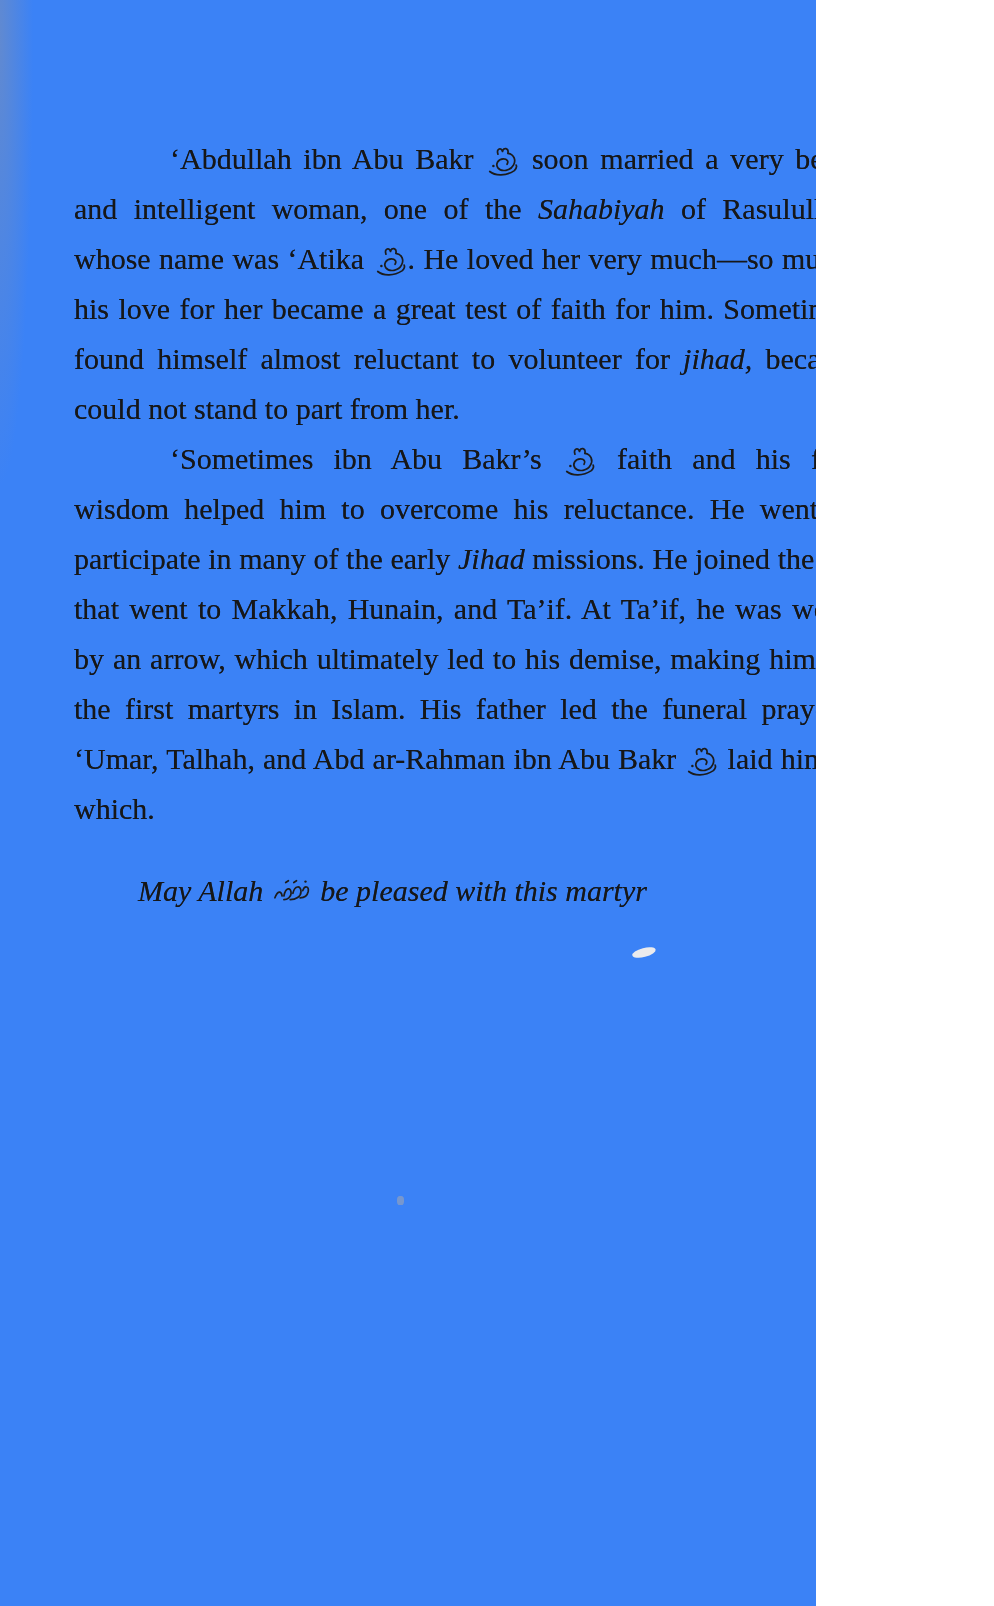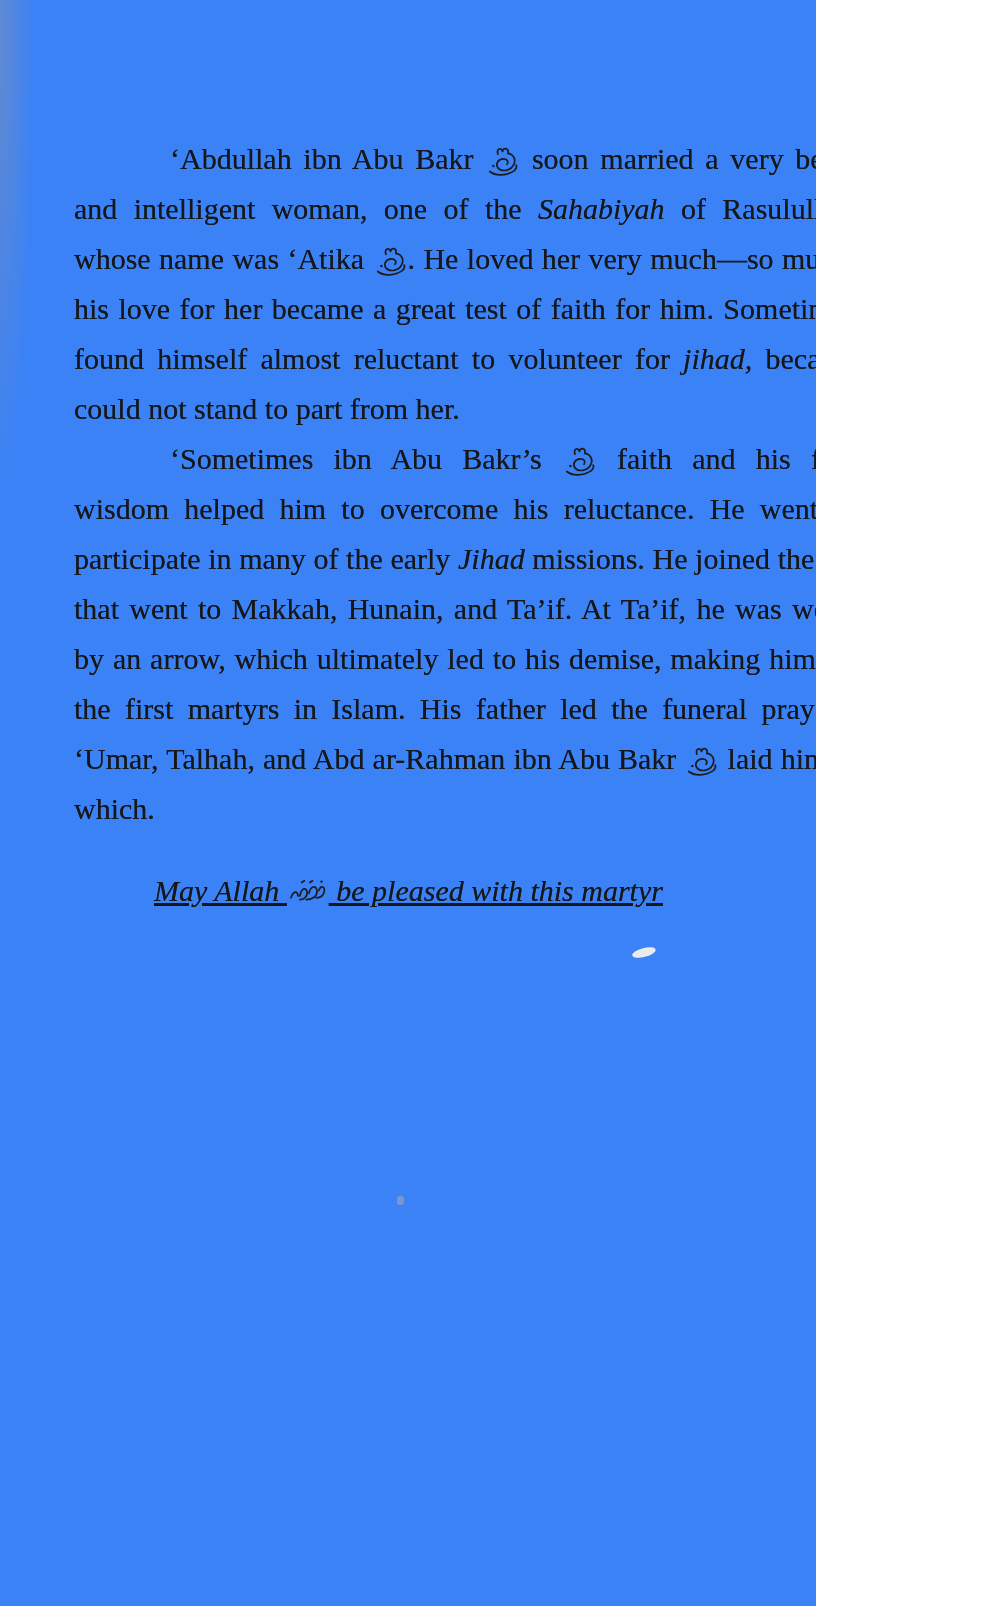--- a/index.html
+++ b/index.html
@@ -31,24 +31,23 @@
     text-align:justify;
     text-shadow:0 0 0.5px rgba(0,0,0,0.65);
   }
   .para{
     margin:0;
     text-indent:96px;
   }
   .it{ font-style:italic; }
   .closing{
     margin-top:32px;
-    margin-left:80px;
+    margin-left:64px;
     font-style:italic;
     text-align:left;
-    text-decoration:underline;
   }
   .closing-line{ text-align:left; }
   
   .hon{
     display:inline-block;
     width:33px; height:31px;
     vertical-align:-8px;
     margin:0 1px;
     stroke:#1c1c1c;
     fill:none;

